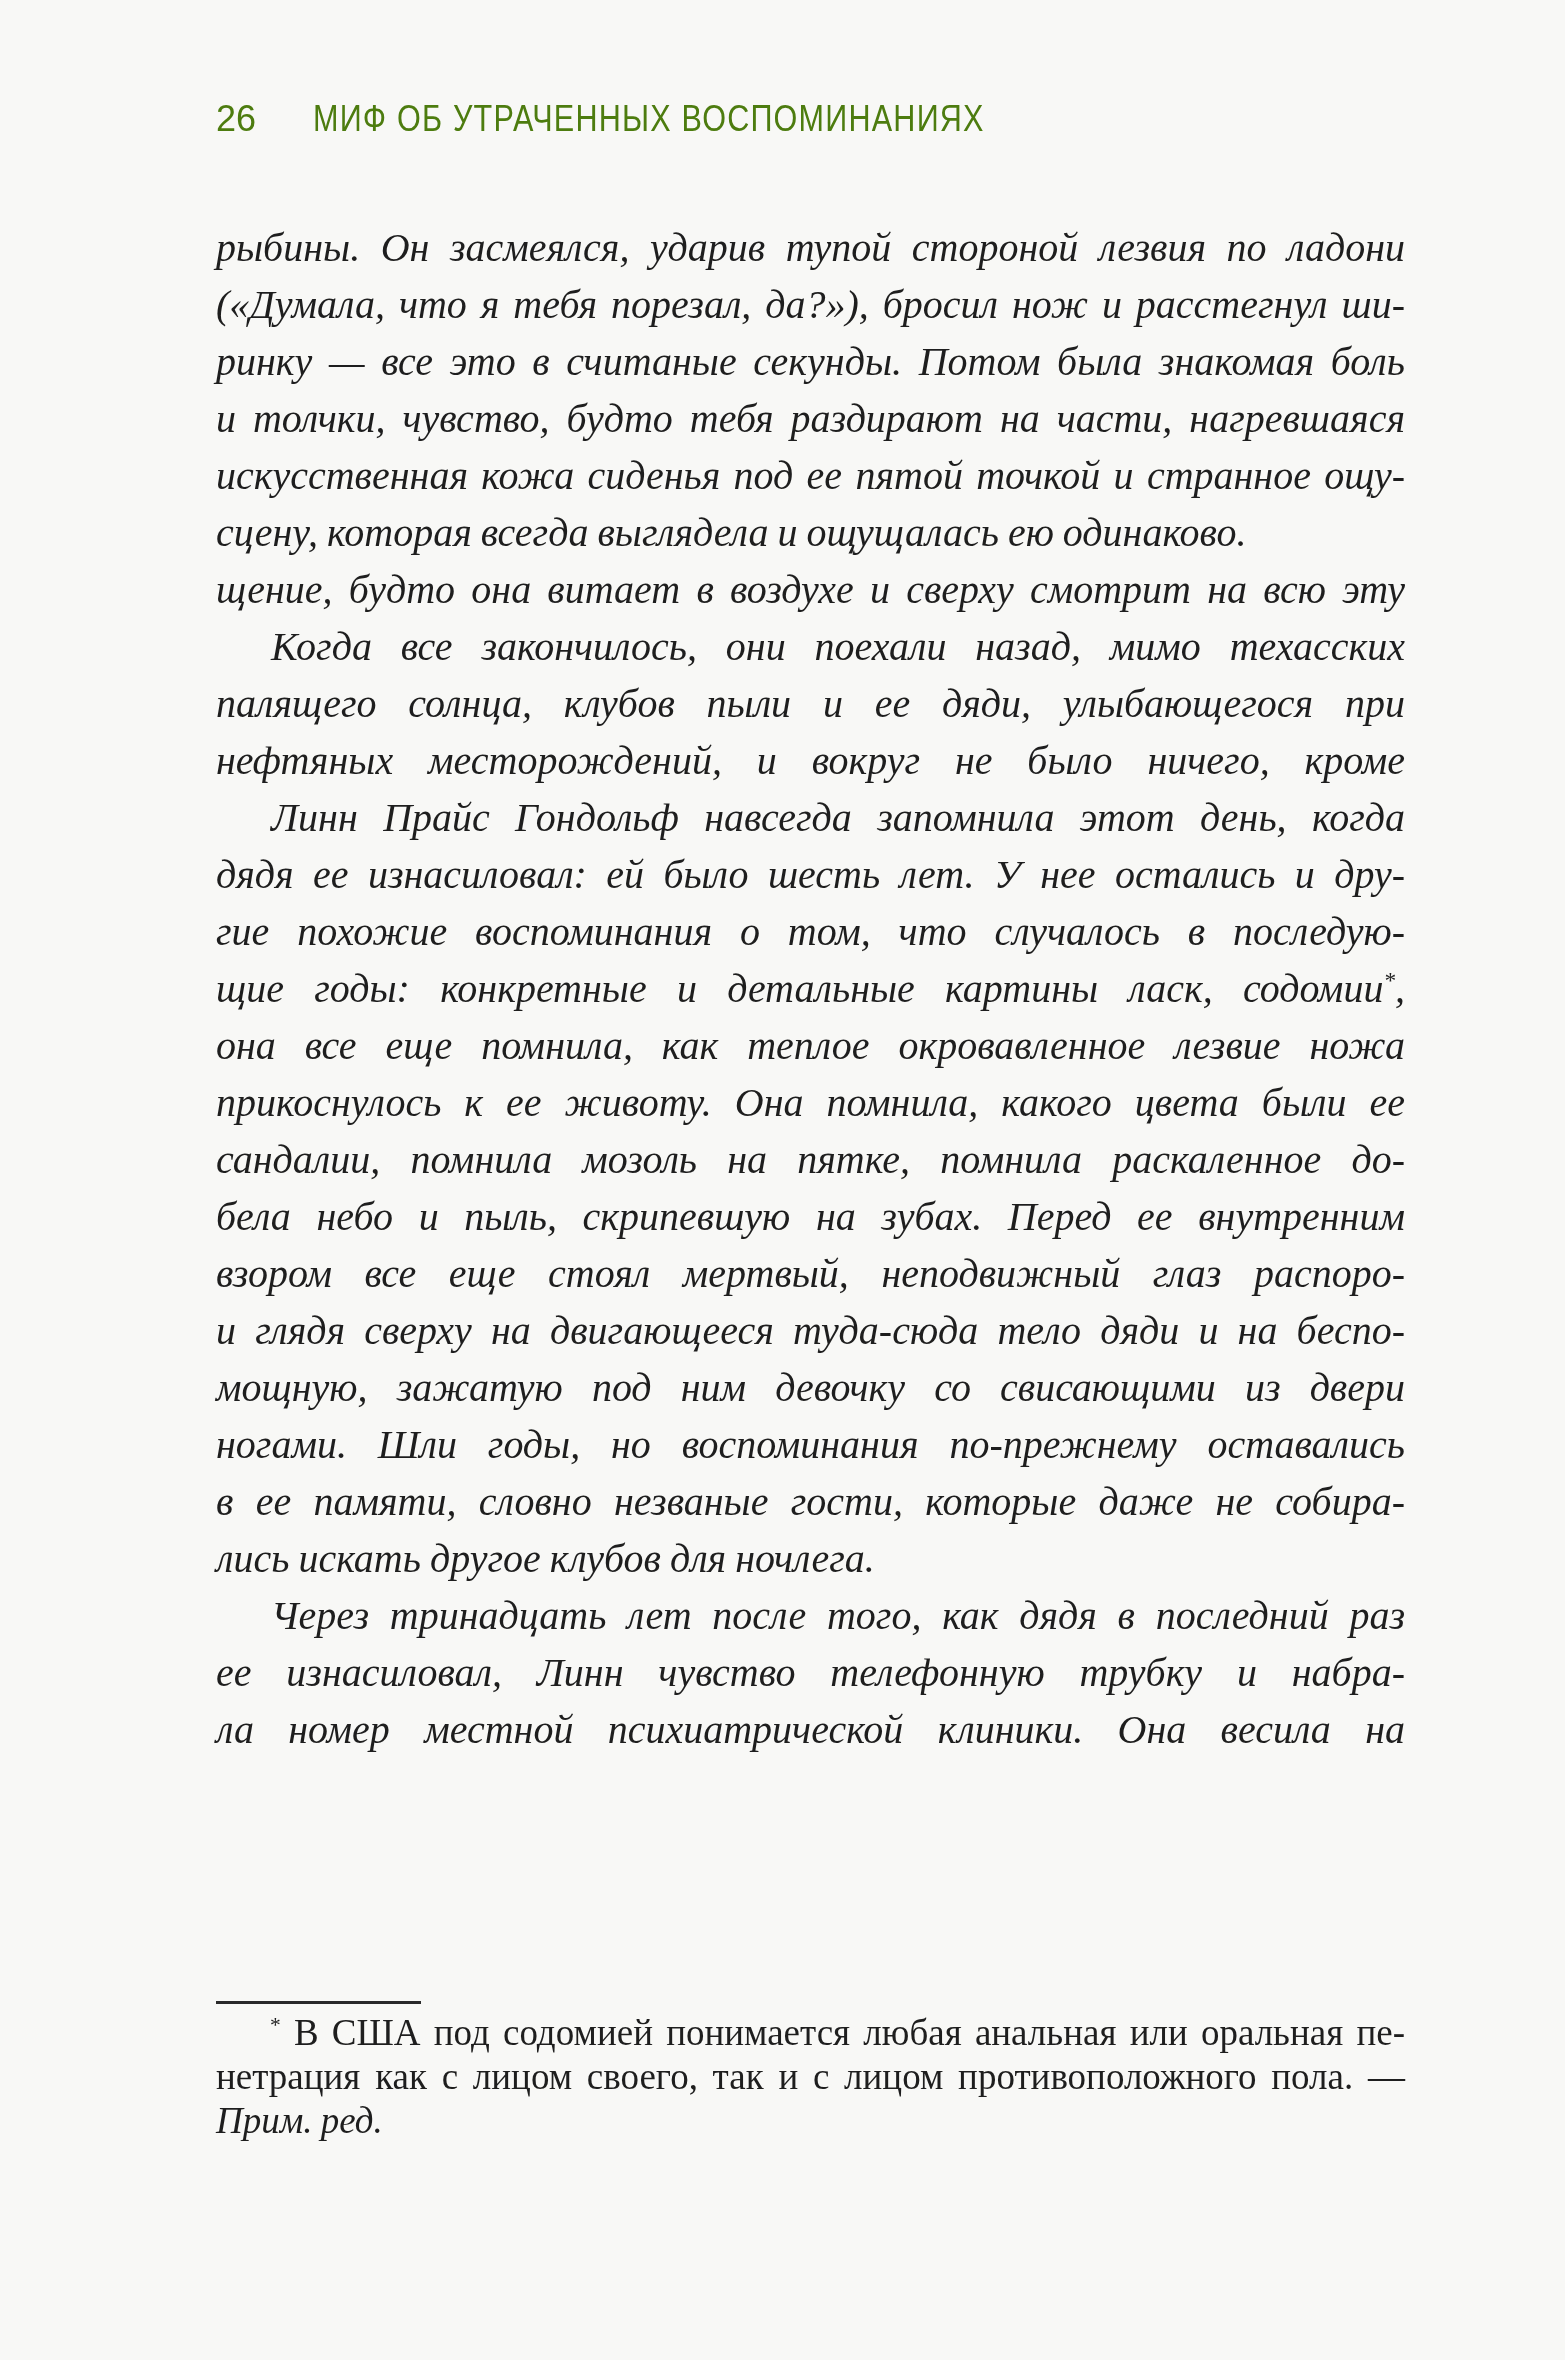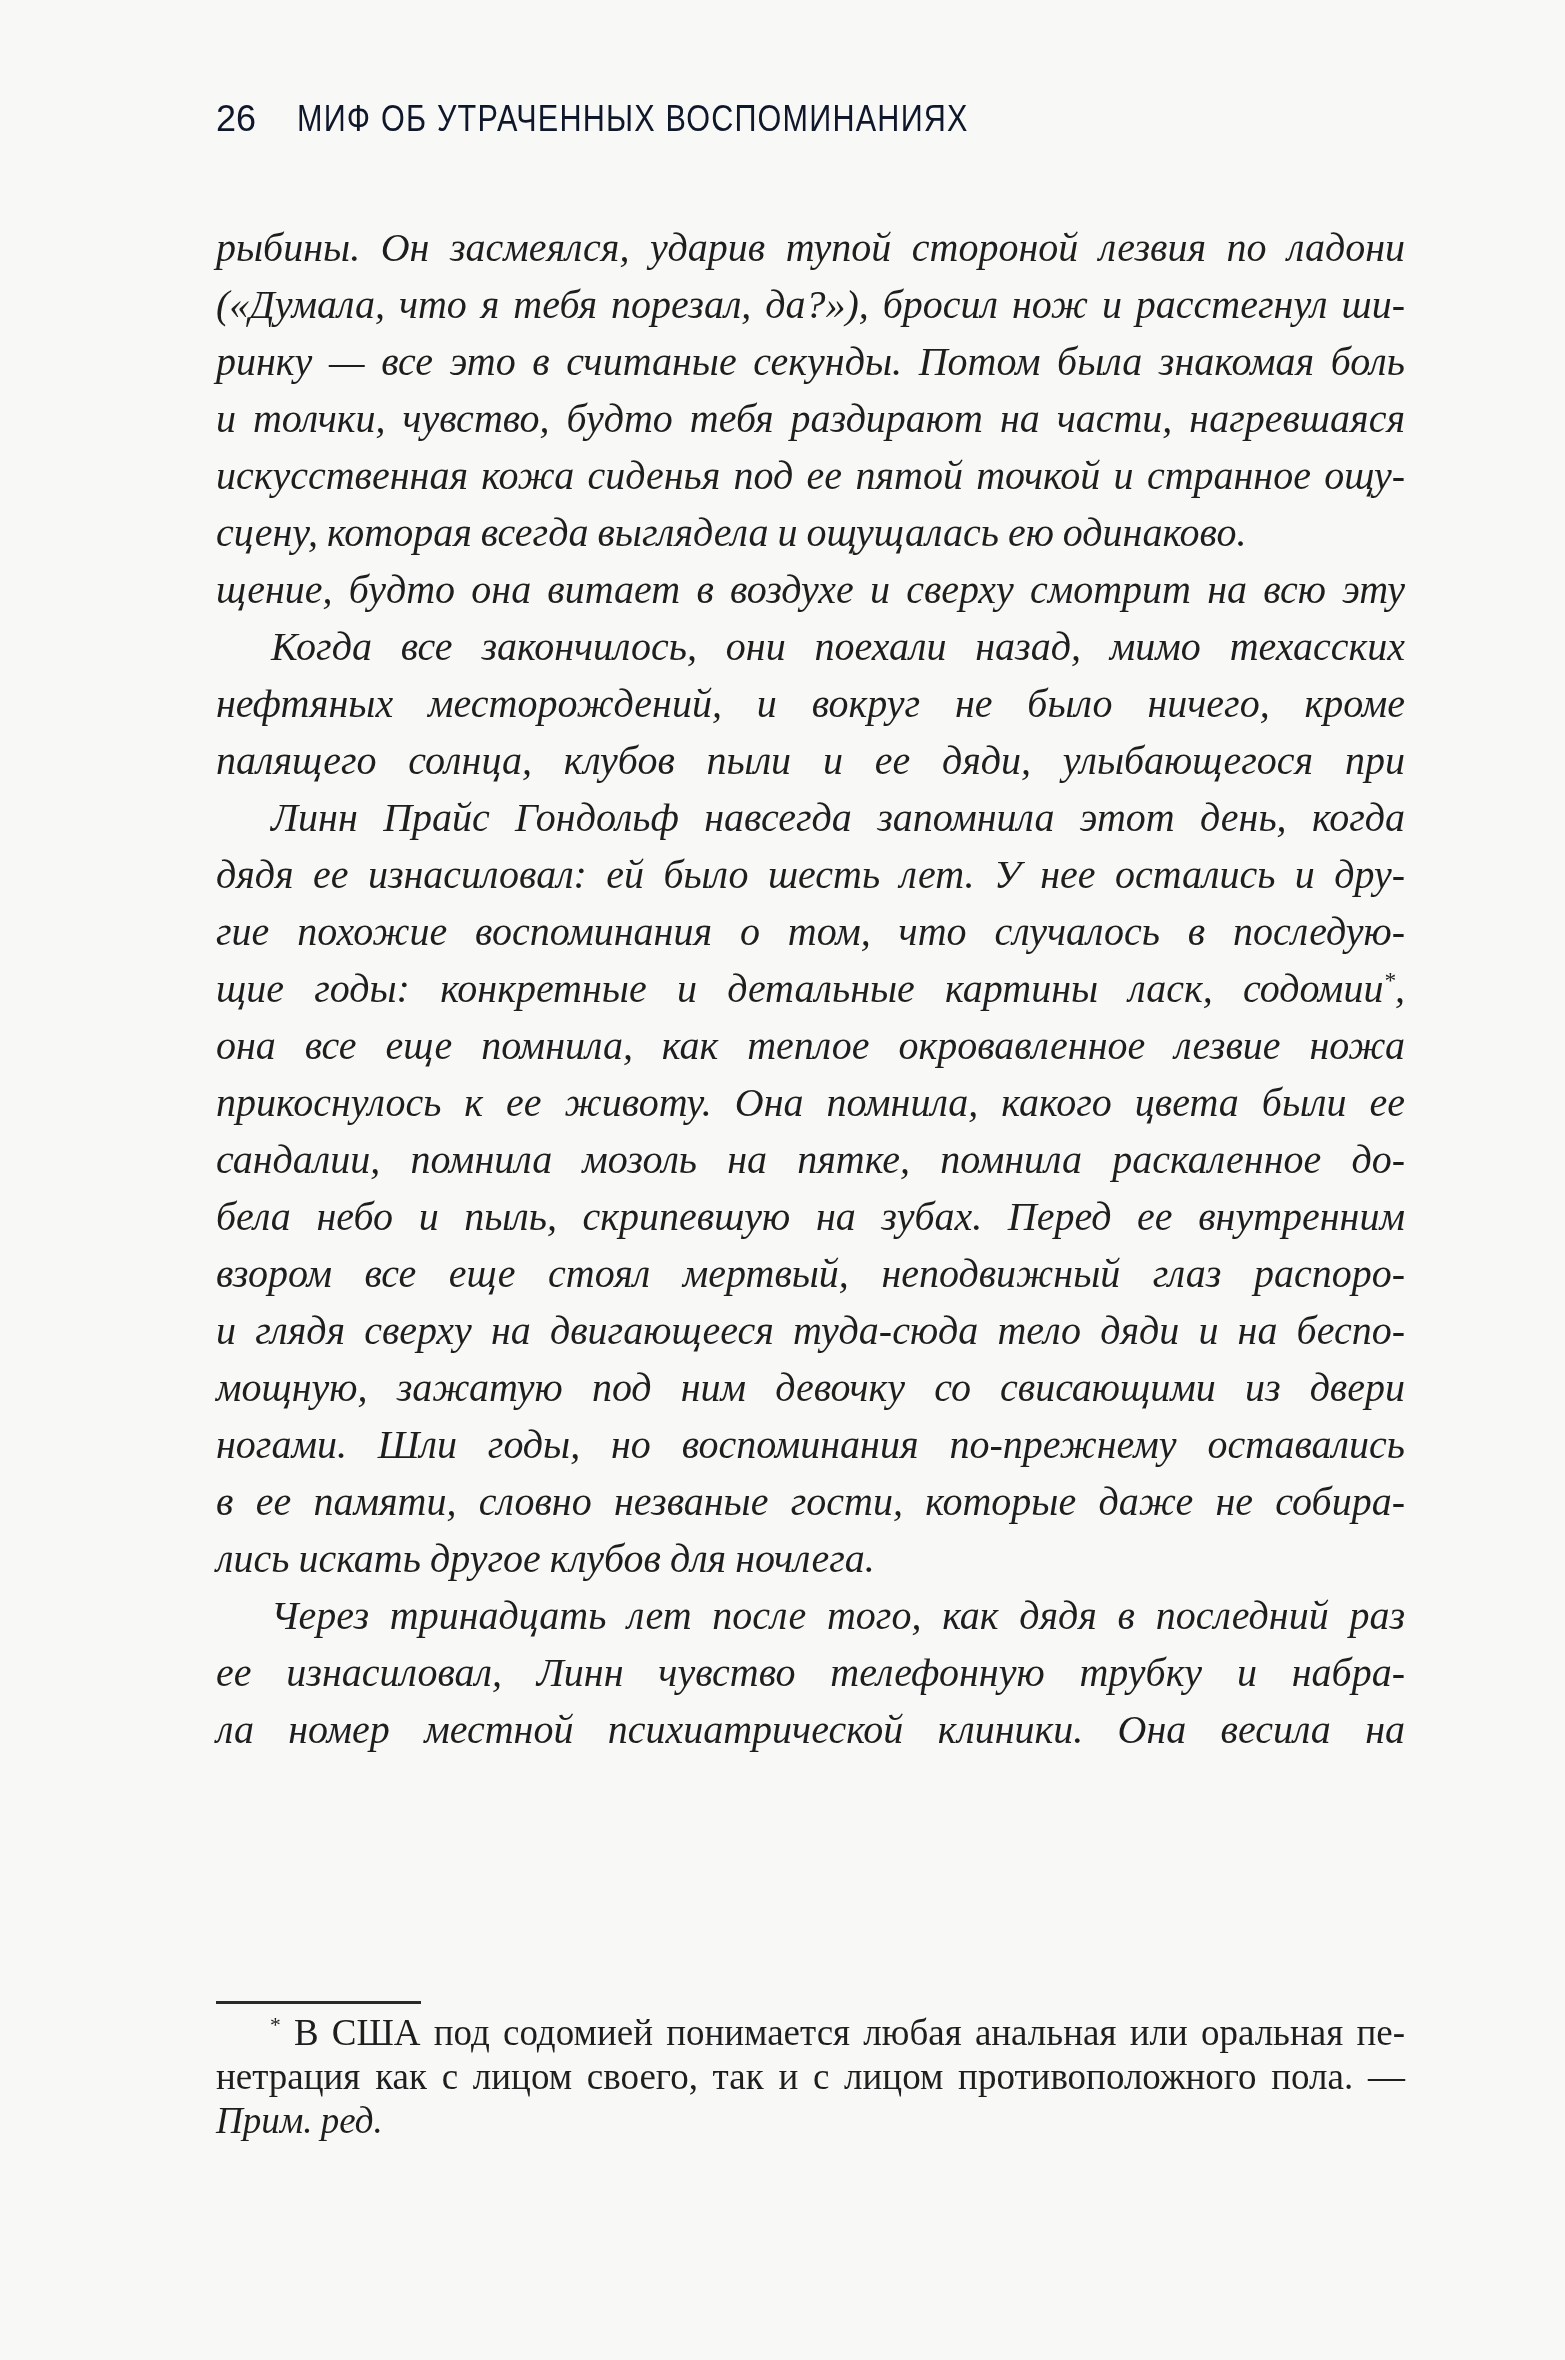--- a/index.html
+++ b/index.html
@@ -20,22 +20,23 @@
   .running-header {
     position: absolute;
     left: 216px;
     top: 98px;
     height: 40px;
     display: flex;
     align-items: flex-end;
     font-family: "Liberation Sans", sans-serif;
     font-size: 36px;
     line-height: 38px;
-    color: #0f172a;
+    color: #4d7c0f;
     white-space: nowrap;
+    gap: 16px;
   }
   .page-number {
     display: inline-block;
   }
   .running-title {
     display: inline-block;
     margin-left: 41px;
     letter-spacing: 1.4px;
     transform: scaleX(0.85);
     transform-origin: left bottom;
@@ -98,22 +99,22 @@
         <div class="line">рыбины. Он засмеялся, ударив тупой стороной лезвия по ладони</div>
         <div class="line">(«Думала, что я тебя порезал, да?»), бросил нож и расстегнул ши-</div>
         <div class="line">ринку — все это в считаные секунды. Потом была знакомая боль</div>
         <div class="line">и толчки, чувство, будто тебя раздирают на части, нагревшаяся</div>
         <div class="line">искусственная кожа сиденья под ее пятой точкой и странное ощу-</div>
         <div class="line endp">сцену, которая всегда выглядела и ощущалась ею одинаково.</div>
         <div class="line">щение, будто она витает в воздухе и сверху смотрит на всю эту</div>
       </div>
       <div class="para">
         <div class="line indent">Когда все закончилось, они поехали назад, мимо техасских</div>
+        <div class="line">палящего солнца, клубов пыли и ее дяди, улыбающегося при</div>
         <div class="line">нефтяных месторождений, и вокруг не было ничего, кроме</div>
-        <div class="line">палящего солнца, клубов пыли и ее дяди, улыбающегося при</div>
       </div>
       <div class="para">
         <div class="line indent">Линн Прайс Гондольф навсегда запомнила этот день, когда</div>
         <div class="line">дядя ее изнасиловал: ей было шесть лет. У нее остались и дру-</div>
         <div class="line">гие похожие воспоминания о том, что случалось в последую-</div>
         <div class="line">щие годы: конкретные и детальные картины ласк, содомии<sup>*</sup>,</div>
         <div class="line">она все еще помнила, как теплое окровавленное лезвие ножа</div>
         <div class="line">прикоснулось к ее животу. Она помнила, какого цвета были ее</div>
         <div class="line">сандалии, помнила мозоль на пятке, помнила раскаленное до-</div>
         <div class="line">бела небо и пыль, скрипевшую на зубах. Перед ее внутренним</div>

